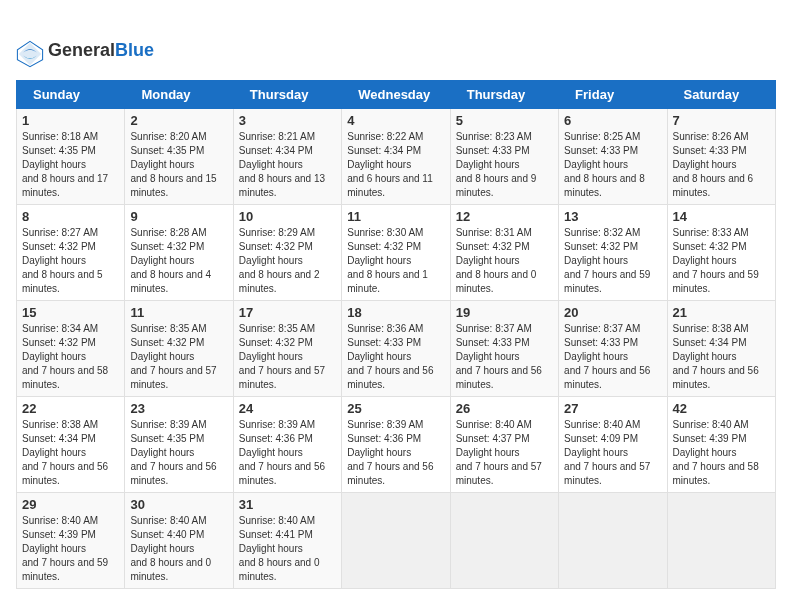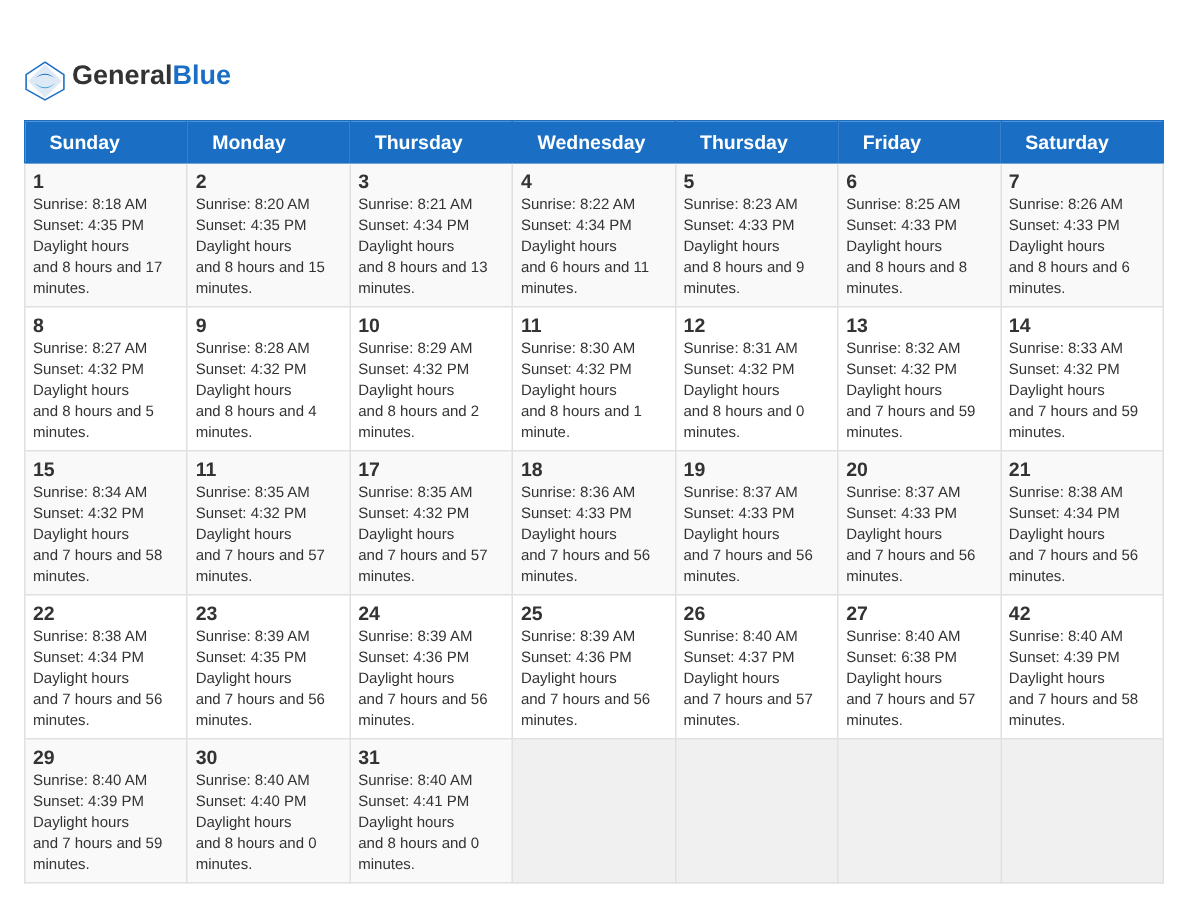--- a/index.html
+++ b/index.html
@@ -369,21 +369,21 @@
             <span>Sunrise: 8:40 AM</span><br>
             <span>Sunset: 4:37 PM</span><br>
             <span>Daylight hours</span><br>
             <span>and 7 hours and 57 minutes.</span>
           </div>
         </td>
         <td>
           <span class="day-num">27</span>
           <div class="day-info">
             <span>Sunrise: 8:40 AM</span><br>
-            <span>Sunset: 6:38 PM</span><br>
+            <span>Sunset: 4:09 PM</span><br>
             <span>Daylight hours</span><br>
             <span>and 7 hours and 57 minutes.</span>
           </div>
         </td>
         <td>
           <span class="day-num">42</span>
           <div class="day-info">
             <span>Sunrise: 8:40 AM</span><br>
             <span>Sunset: 4:39 PM</span><br>
             <span>Daylight hours</span><br>

